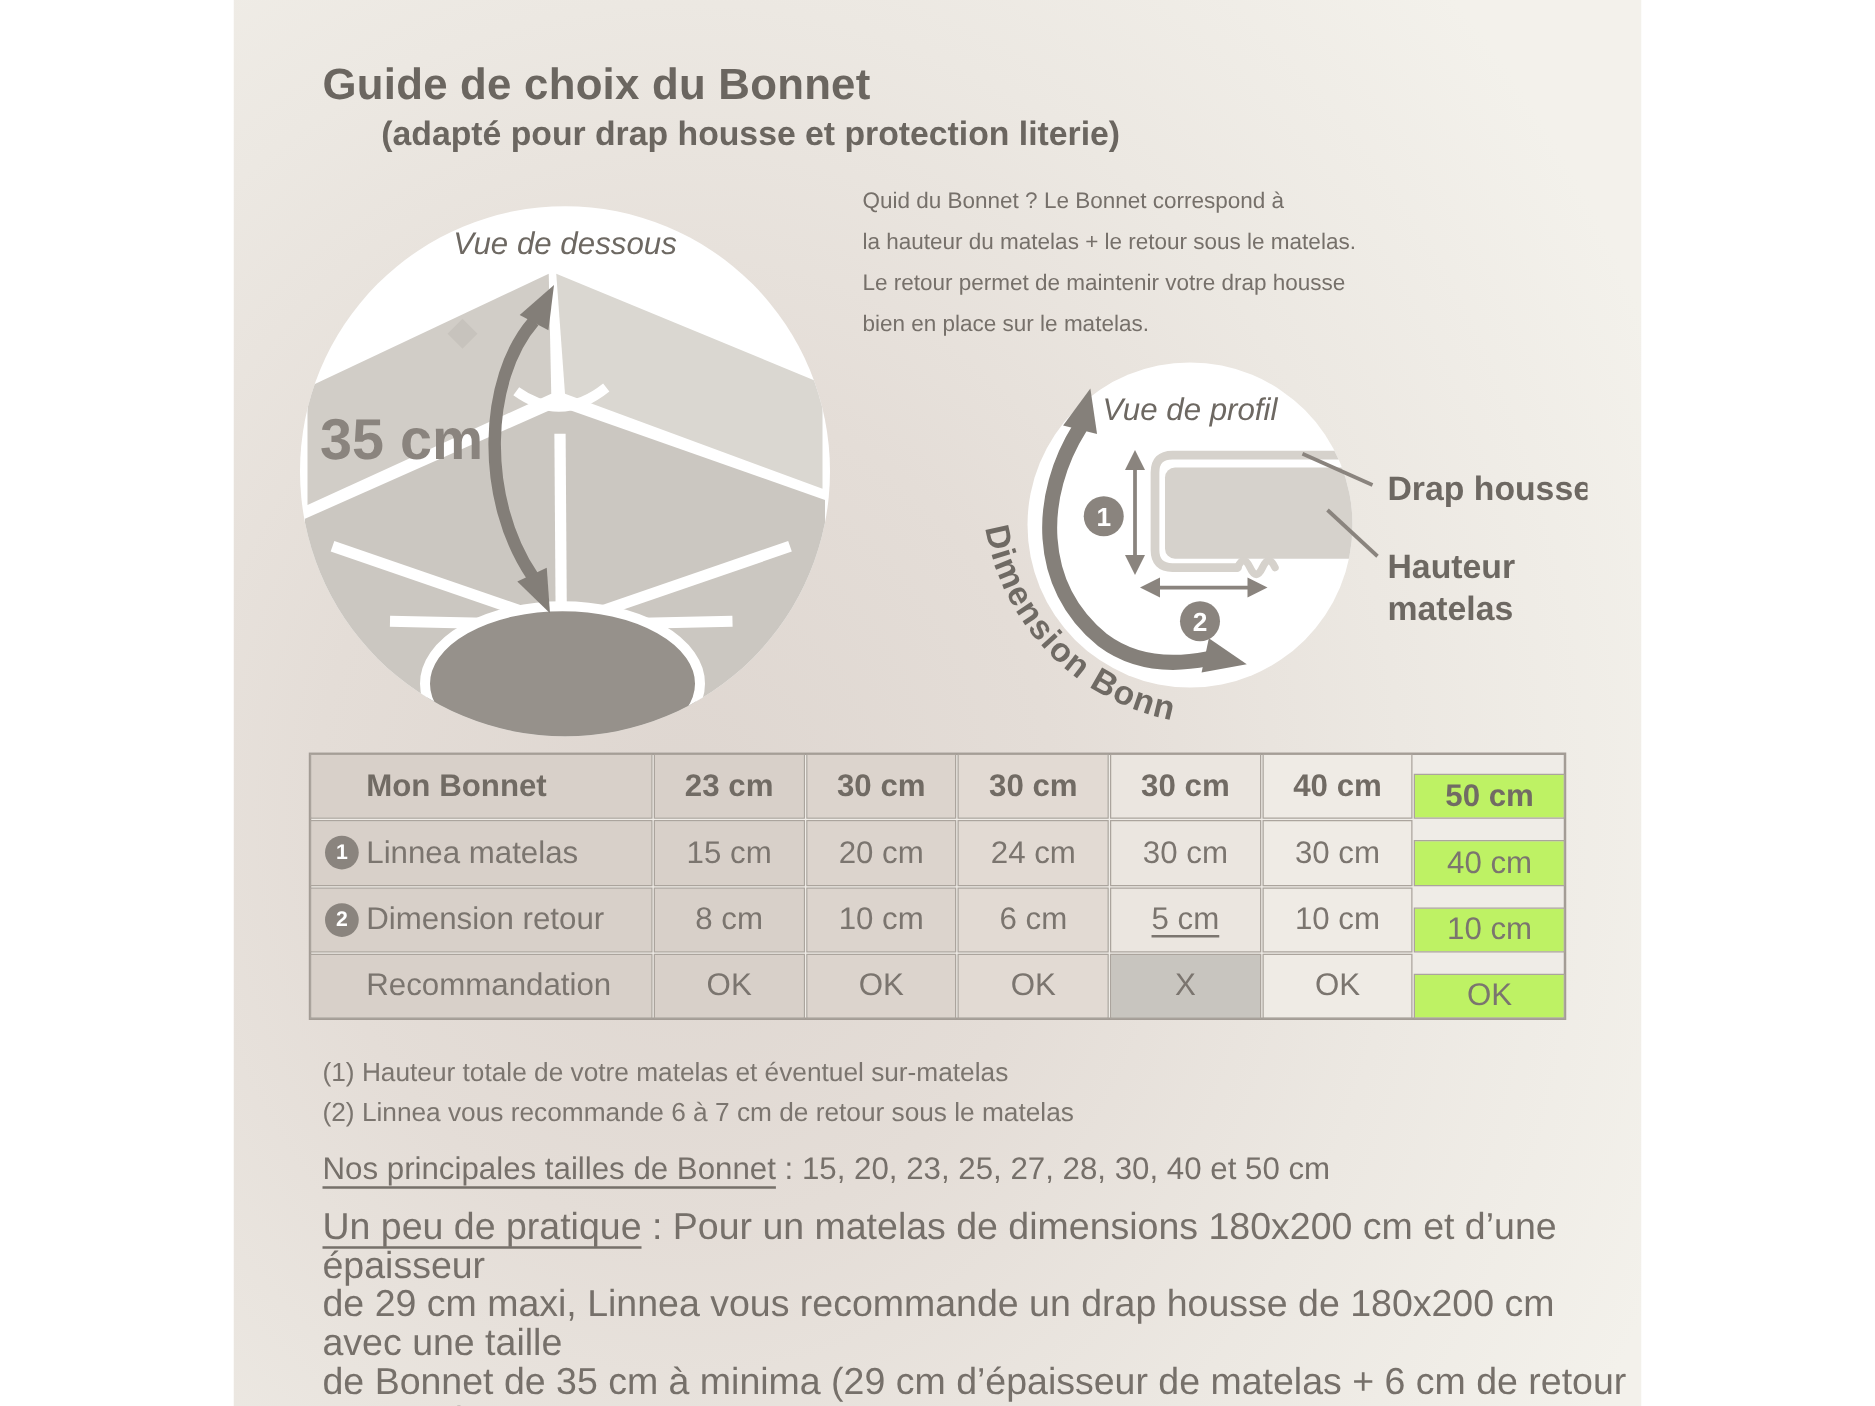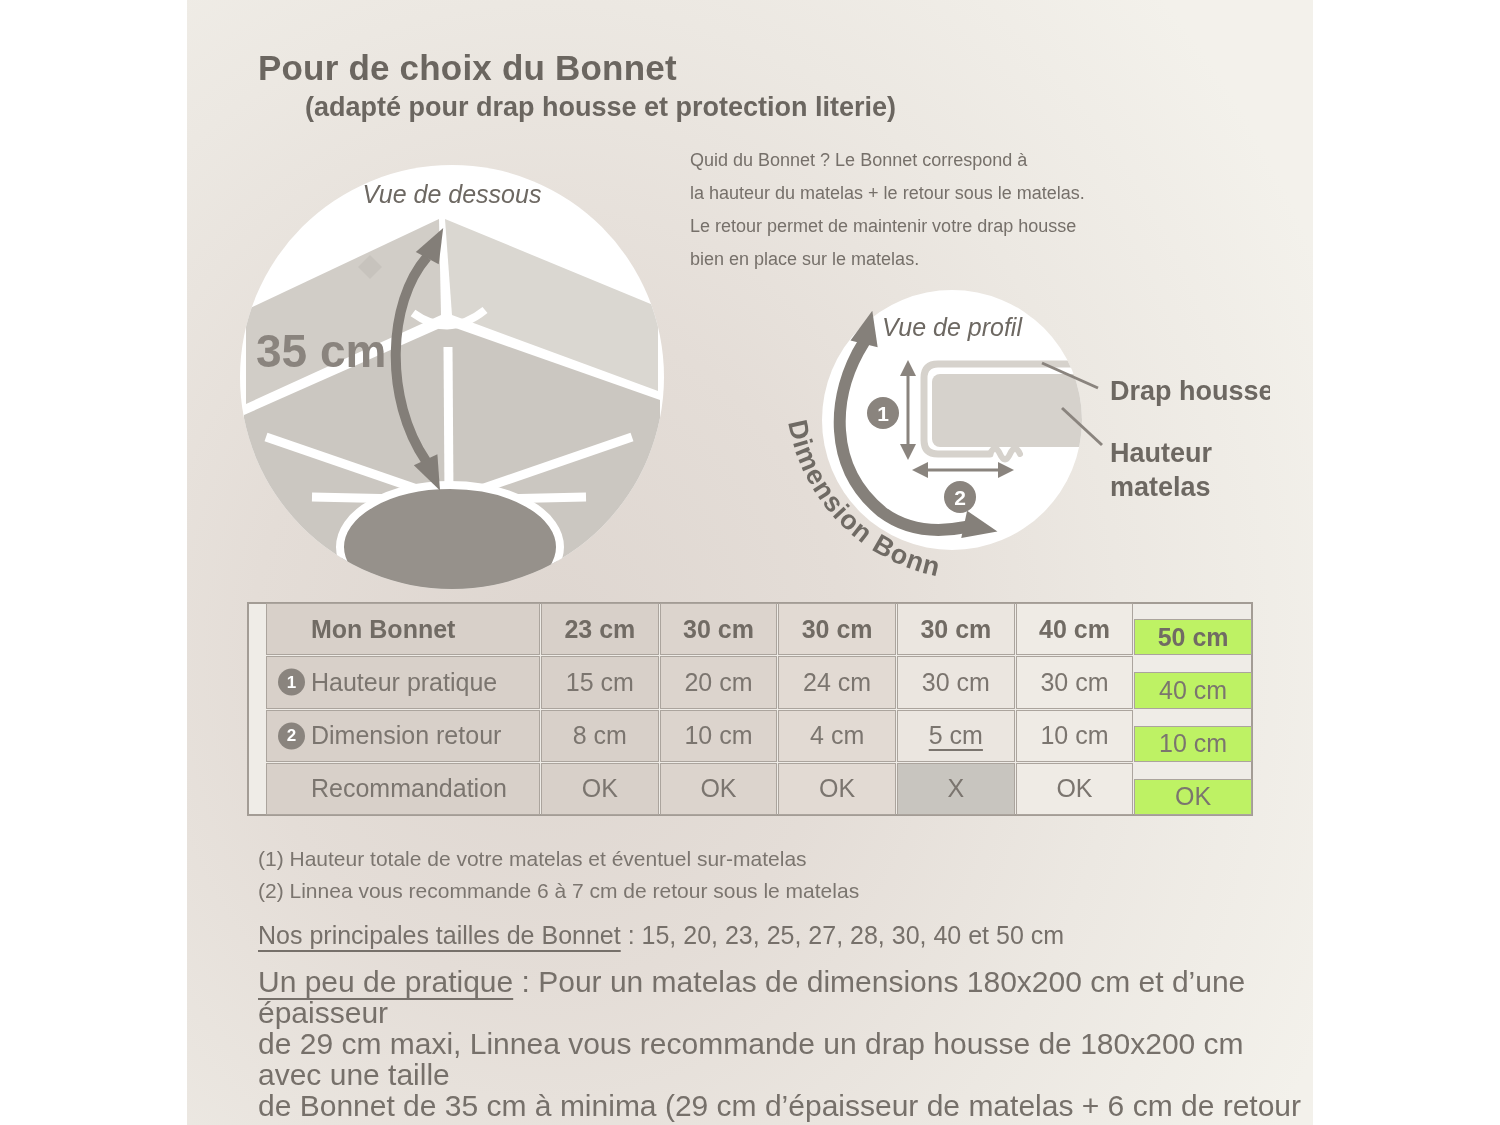--- a/index.html
+++ b/index.html
@@ -39,21 +39,21 @@
   
   .gtable{
     left:60px;top:602px;width:1006px;height:214px;
     display:grid;
     grid-template-columns:272px repeat(6,1fr);
     grid-auto-rows:1fr;
     gap:3px;
     background:#efece7;
     border:2px solid #a39c95;
     box-sizing:border-box;
-    color:#7b756f;font-size:25px;padding-left:18px;
+    color:#7b756f;font-size:25px;
   }
   .cell{
     display:flex;align-items:center;justify-content:center;
     outline:1px solid #aba49d;
   }
   .cell.lbl{justify-content:flex-start;padding-left:44px;position:relative;box-sizing:border-box;}
   .hdr{font-weight:bold;color:#716b64;}
   .c0,.c1{background:#d8d0c9;}
   .c2{background:#dcd4cd;}
   .c3{background:#e2dad3;}
@@ -70,21 +70,21 @@
   }
   
   .cap-italic{font-style:italic;font-size:25px;fill:#6d6862;}
   .bold-label{font-weight:bold;font-size:27px;fill:#6d6862;}
 </style>
 </head>
 <body>
 
 <div class="canvas">
 
-  <div class="abs page-title">Pour de choix du Bonnet</div>
+  <div class="abs page-title">Guide de choix du Bonnet</div>
   <div class="abs page-subtitle">(adapté pour drap housse et protection literie)</div>
 
   <div class="abs intro">
     <div>Quid du Bonnet ? Le Bonnet correspond à</div>
     <div>la hauteur du matelas + le retour sous le matelas.</div>
     <div>Le retour permet de maintenir votre drap housse</div>
     <div>bien en place sur le matelas.</div>
   </div>
 
   <svg class="svg-box" style="left:43px;top:155px;" width="450" height="445" viewBox="0 0 450 445">
@@ -181,36 +181,36 @@
     <div class="cell lbl c0 hdr">Mon Bonnet</div>
     <div class="cell c1 hdr">23 cm</div>
     <div class="cell c2 hdr">30 cm</div>
     <div class="cell c3 hdr">30 cm</div>
     <div class="cell c4 hdr">30 cm</div>
     <div class="cell c5 hdr">40 cm</div>
     <div class="cell c6 hdr">50 cm</div>
 
     <div class="cell lbl c0">
       <span class="badge">1</span>
-      <span>Hauteur pratique</span>
+      <span>Linnea matelas</span>
     </div>
     <div class="cell c1">15 cm</div>
     <div class="cell c2">20 cm</div>
     <div class="cell c3">24 cm</div>
     <div class="cell c4">30 cm</div>
     <div class="cell c5">30 cm</div>
     <div class="cell c6">40 cm</div>
 
     <div class="cell lbl c0">
       <span class="badge">2</span>
       <span>Dimension retour</span>
     </div>
     <div class="cell c1">8 cm</div>
     <div class="cell c2">10 cm</div>
-    <div class="cell c3">4 cm</div>
+    <div class="cell c3">6 cm</div>
     <div class="cell c4 u-cell">5 cm</div>
     <div class="cell c5">10 cm</div>
     <div class="cell c6">10 cm</div>
 
     <div class="cell lbl c0">
       <span>Recommandation</span>
     </div>
     <div class="cell c1">OK</div>
     <div class="cell c2">OK</div>
     <div class="cell c3">OK</div>

